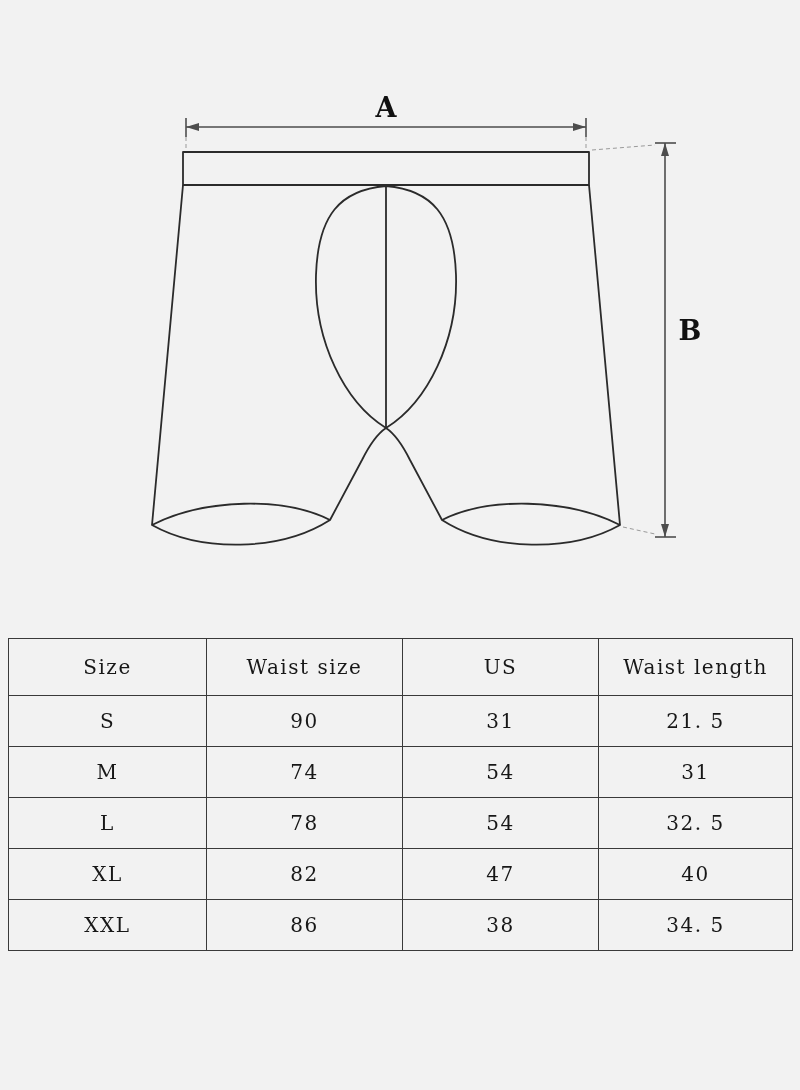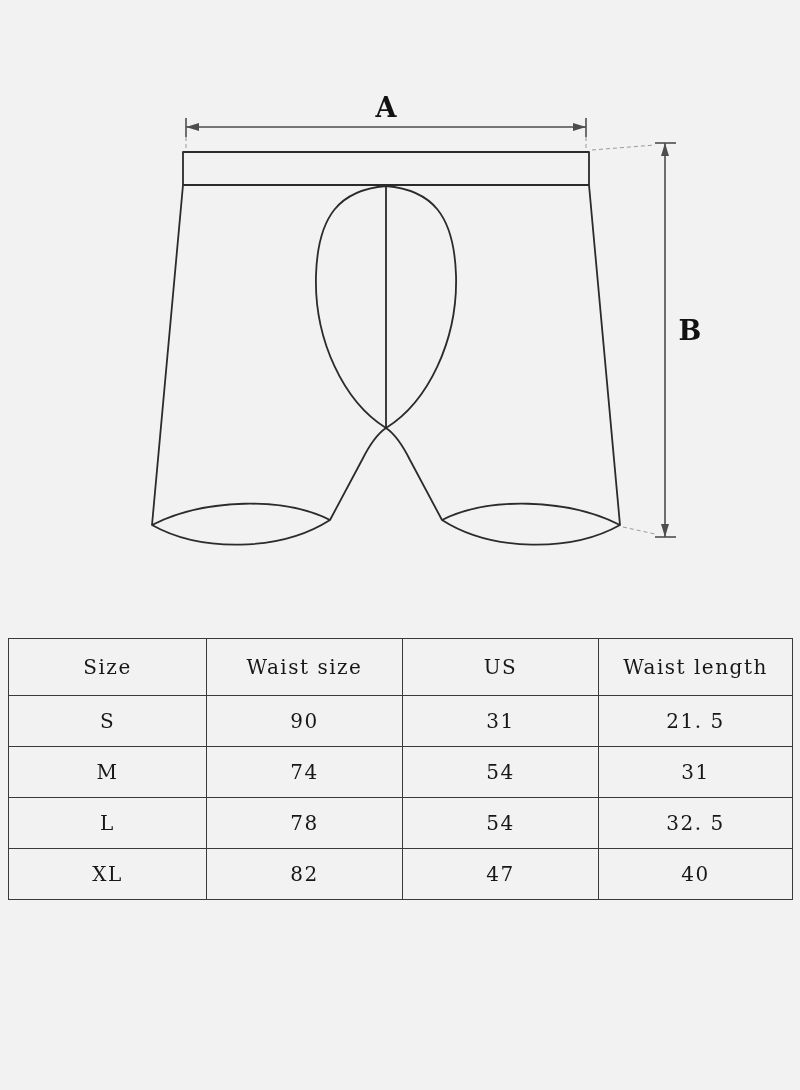--- a/index.html
+++ b/index.html
@@ -173,17 +173,23 @@
           <td>78</td>
           <td>54</td>
           <td>32. 5</td>
         </tr>
         <tr>
           <td>XL</td>
           <td>82</td>
           <td>47</td>
           <td>40</td>
         </tr>
+        <tr>
+          <td>XXL</td>
+          <td>86</td>
+          <td>38</td>
+          <td>34. 5</td>
+        </tr>
       </tbody>
     </table>
   </div>
 
 </div>
 
 </body></html>

